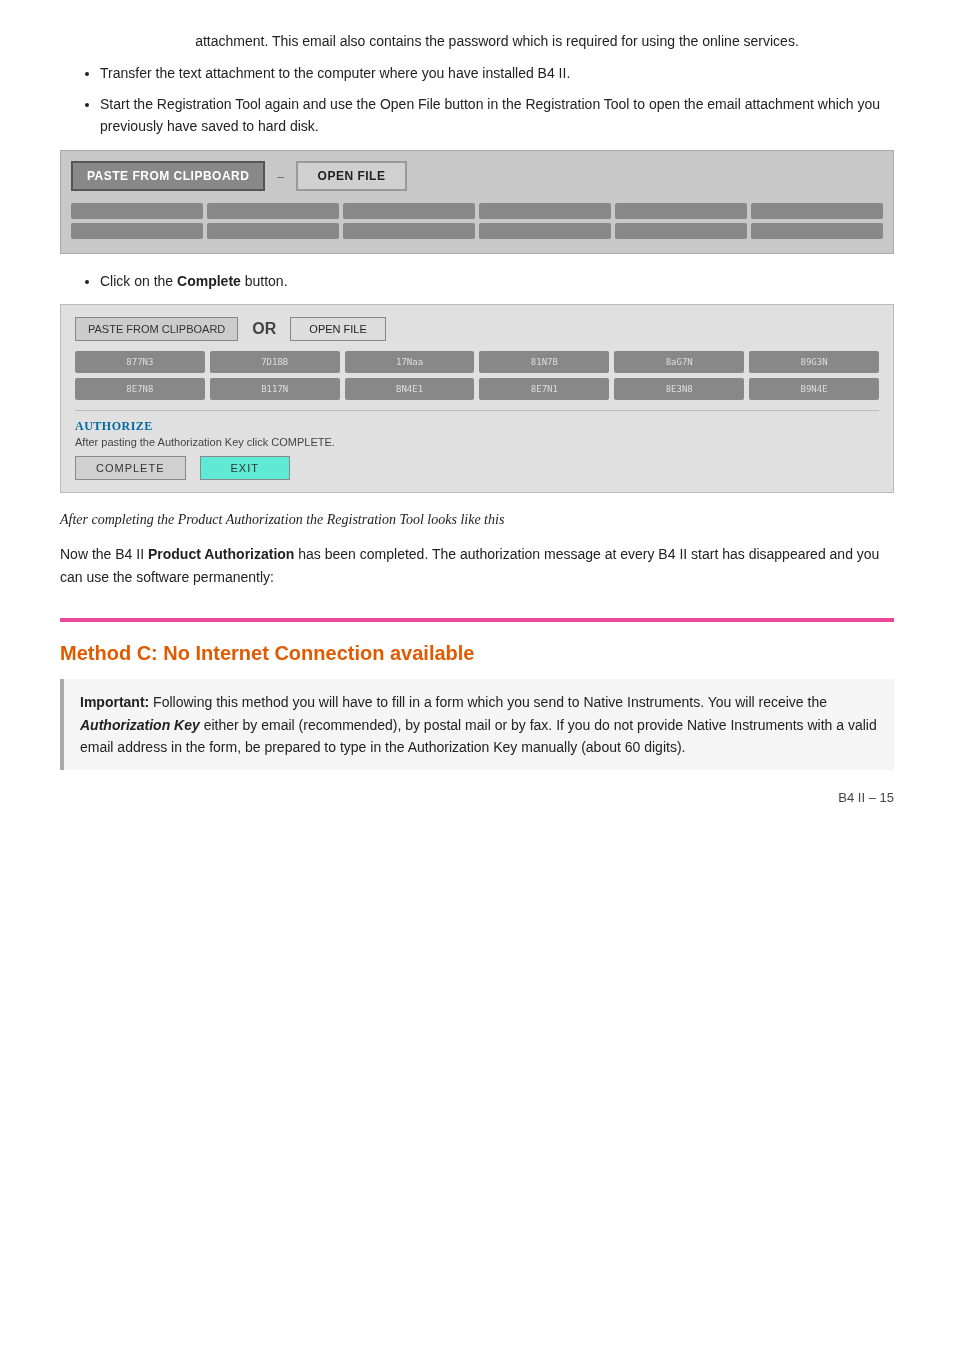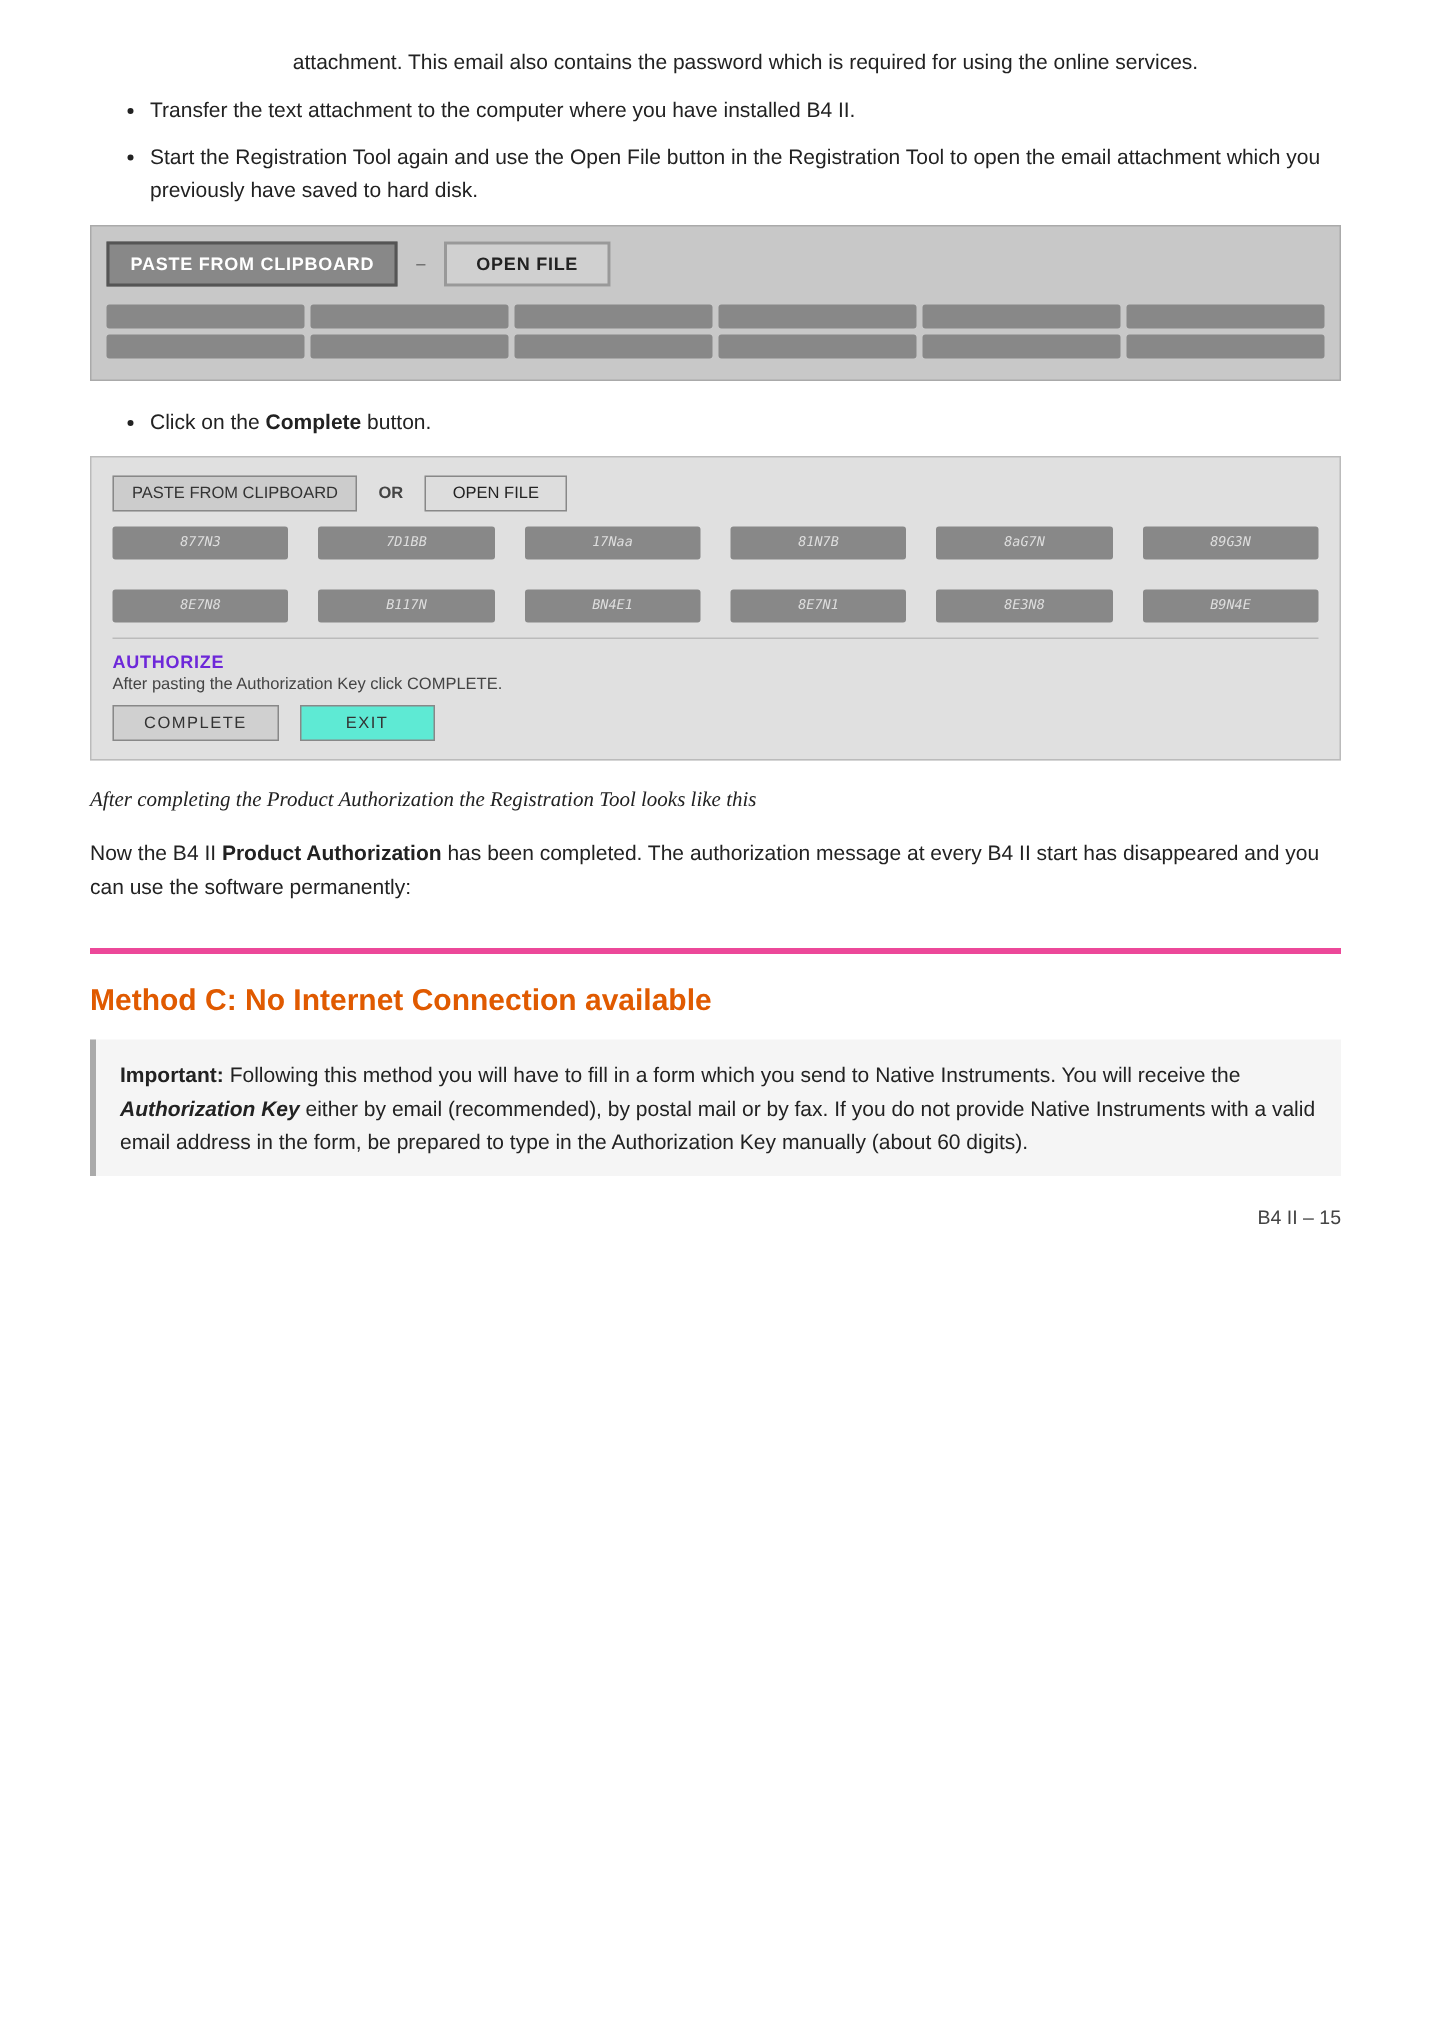--- a/index.html
+++ b/index.html
@@ -68,21 +68,21 @@
       color: #222;
       font-size: 12px;
       font-weight: bold;
       padding: 6px 20px;
       border: 2px solid #999;
       cursor: pointer;
       letter-spacing: 0.5px;
     }
 
     .sep-label {
-      font-size: 11px;
+      font-size: 16px;
       color: #444;
       font-weight: bold;
     }
 
     .key-grid {
       display: grid;
       grid-template-columns: repeat(6, 1fr);
       gap: 4px;
       padding: 4px 0;
     }
@@ -122,23 +122,22 @@
       color: #222;
       font-size: 11px;
       padding: 5px 18px;
       border: 1px solid #888;
       cursor: pointer;
     }
 
     .key-grid2 {
       display: grid;
       grid-template-columns: repeat(6, 1fr);
-      gap: 20px;
+      gap: 5px;
       margin-bottom: 10px;
-      font-style: italic;
     }
 
     .key-cell2 {
       background: #888;
       height: 22px;
       border-radius: 2px;
       display: flex;
       align-items: center;
       justify-content: center;
       font-size: 9px;
@@ -147,23 +146,23 @@
     }
 
     .authorize-section {
       border-top: 1px solid #bbb;
       padding-top: 8px;
     }
 
     .authorize-label {
       font-size: 12px;
       font-weight: bold;
-      color: #6d28d9;
+      color: #0369a1;
       margin-bottom: 2px;
-      font-family: Liberation Sans, sans-serif;
+      font-family: Liberation Serif, serif;
       letter-spacing: 0.5px;
     }
 
     .authorize-desc {
       font-size: 11px;
       color: #444;
       margin-bottom: 8px;
     }
 
     .auth-buttons-row {

